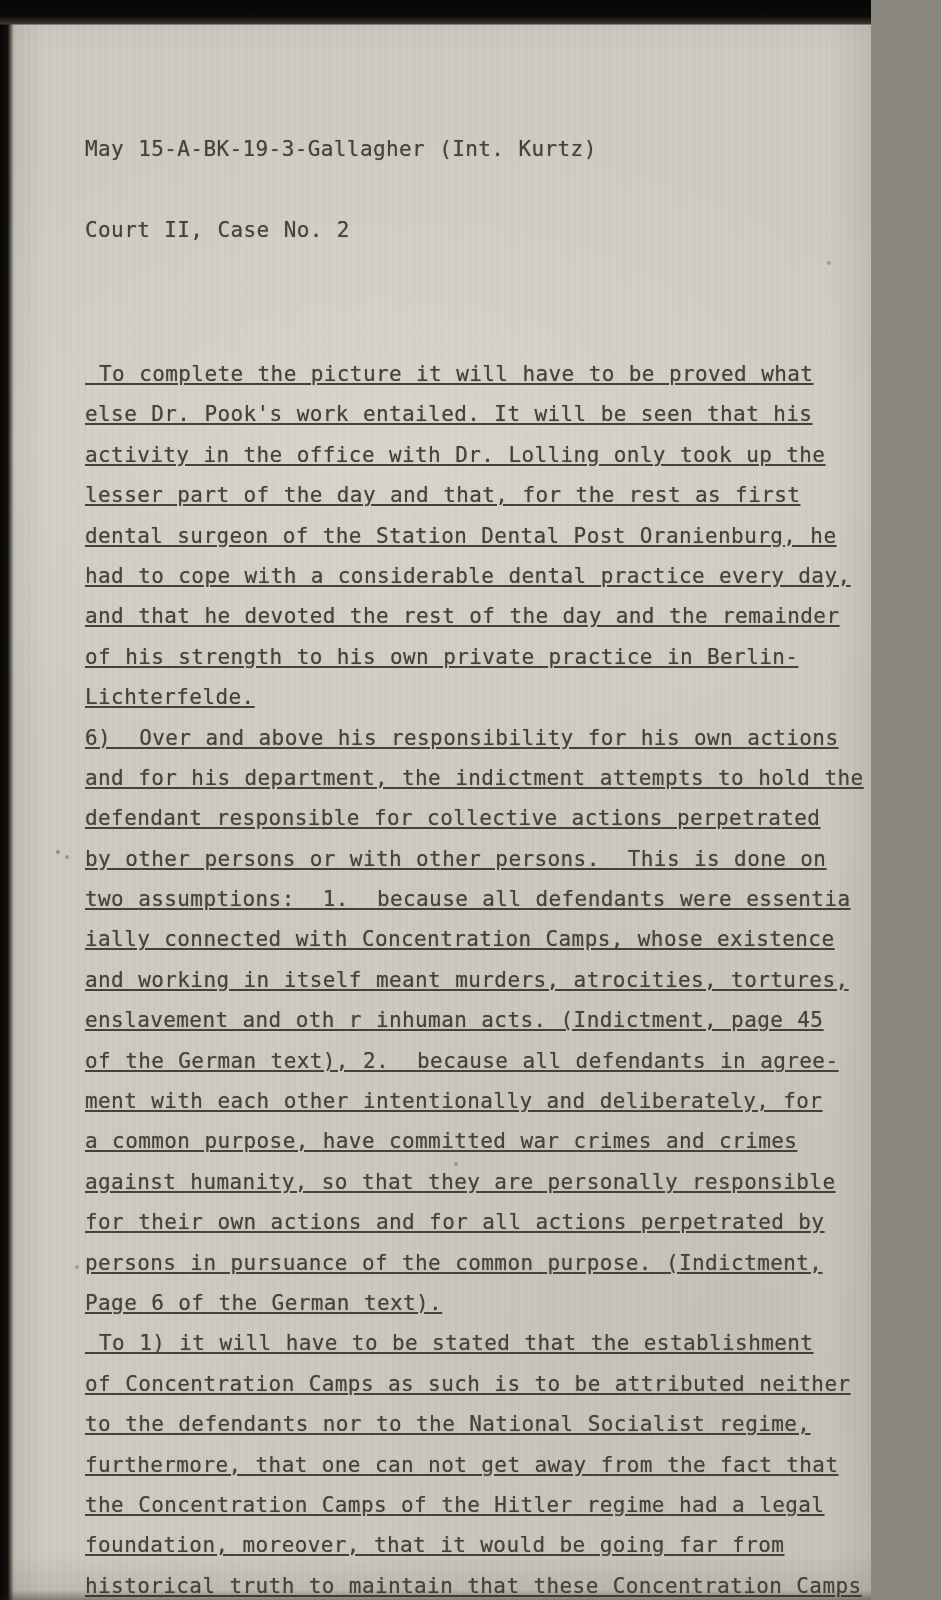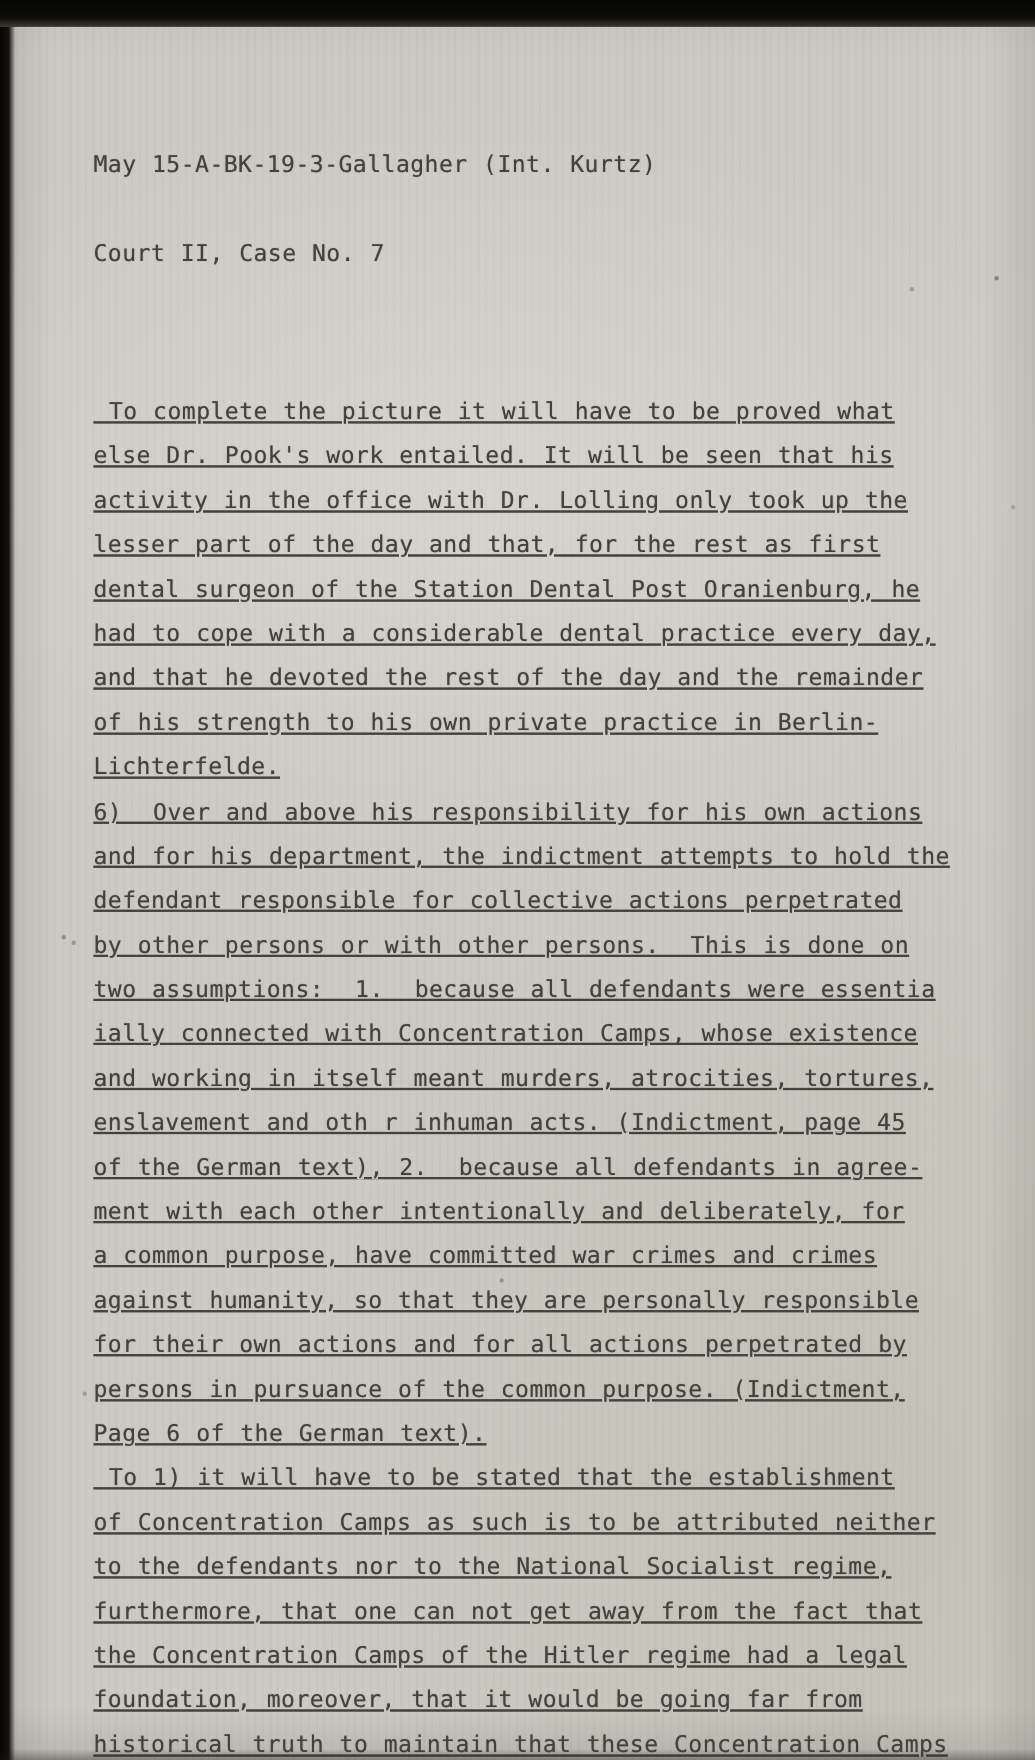--- a/index.html
+++ b/index.html
@@ -2,21 +2,21 @@
 <html><head>
 <meta charset="utf-8">
 <style>
   html, body {
     margin: 0;
     padding: 0;
     background: #8a8880;
   }
   .scan-page {
     position: relative;
-    width: 941px;
+    width: 871px;
     height: 1600px;
     overflow: hidden;
     background-color: #cdcac1;
     background-image:
       radial-gradient(ellipse 900px 520px at 45% 28%, rgba(242,240,232,0.28), rgba(242,240,232,0) 70%),
       radial-gradient(ellipse 760px 900px at 85% 85%, rgba(118,113,98,0.10), rgba(118,113,98,0) 70%),
       repeating-linear-gradient(90deg, rgba(90,86,76,0.035) 0px, rgba(90,86,76,0.035) 2px, rgba(0,0,0,0) 2px, rgba(0,0,0,0) 7px),
       linear-gradient(90deg, rgba(40,38,32,0.12) 0%, rgba(40,38,32,0) 5%, rgba(40,38,32,0) 95%, rgba(40,38,32,0.09) 100%),
       linear-gradient(0deg, rgba(40,38,32,0.12) 0%, rgba(40,38,32,0) 3%, rgba(40,38,32,0) 97%, rgba(40,38,32,0.06) 100%);
     font-family: "DejaVu Sans Mono", "Liberation Mono", monospace;
@@ -93,19 +93,19 @@
 
 <div class="scan-page">
   <div class="edge-top"></div>
   <div class="edge-left"></div>
   <div class="edge-bottom"></div>
   <div class="specks"></div>
 
   <div class="content">
     <div class="doc-header tw-text">
       <div>May 15-A-BK-19-3-Gallagher (Int. Kurtz)</div>
-      <div>Court II, Case No. 7</div>
+      <div>Court II, Case No. 2</div>
     </div>
 
     <div class="doc-body tw-text"><div class="tw-line"> To complete the picture it will have to be proved what</div><div class="tw-line">else Dr. Pook's work entailed. It will be seen that his</div><div class="tw-line">activity in the office with Dr. Lolling only took up the</div><div class="tw-line">lesser part of the day and that, for the rest as first</div><div class="tw-line">dental surgeon of the Station Dental Post Oranienburg, he</div><div class="tw-line">had to cope with a considerable dental practice every day,</div><div class="tw-line">and that he devoted the rest of the day and the remainder</div><div class="tw-line">of his strength to his own private practice in Berlin-</div><div class="tw-line">Lichterfelde.</div><div class="tw-line">6)  Over and above his responsibility for his own actions</div><div class="tw-line">and for his department, the indictment attempts to hold the</div><div class="tw-line">defendant responsible for collective actions perpetrated</div><div class="tw-line">by other persons or with other persons.  This is done on</div><div class="tw-line">two assumptions:  1.  because all defendants were essentia</div><div class="tw-line">ially connected with Concentration Camps, whose existence</div><div class="tw-line">and working in itself meant murders, atrocities, tortures,</div><div class="tw-line">enslavement and oth r inhuman acts. (Indictment, page 45</div><div class="tw-line">of the German text), 2.  because all defendants in agree-</div><div class="tw-line">ment with each other intentionally and deliberately, for</div><div class="tw-line">a common purpose, have committed war crimes and crimes</div><div class="tw-line">against humanity, so that they are personally responsible</div><div class="tw-line">for their own actions and for all actions perpetrated by</div><div class="tw-line">persons in pursuance of the common purpose. (Indictment,</div><div class="tw-line">Page 6 of the German text).</div><div class="tw-line"> To 1) it will have to be stated that the establishment</div><div class="tw-line">of Concentration Camps as such is to be attributed neither</div><div class="tw-line">to the defendants nor to the National Socialist regime,</div><div class="tw-line">furthermore, that one can not get away from the fact that</div><div class="tw-line">the Concentration Camps of the Hitler regime had a legal</div><div class="tw-line">foundation, moreover, that it would be going far from</div><div class="tw-line">historical truth to maintain that these Concentration Camps</div></div>
 
   </div>
 </div>
 
 </body></html>

